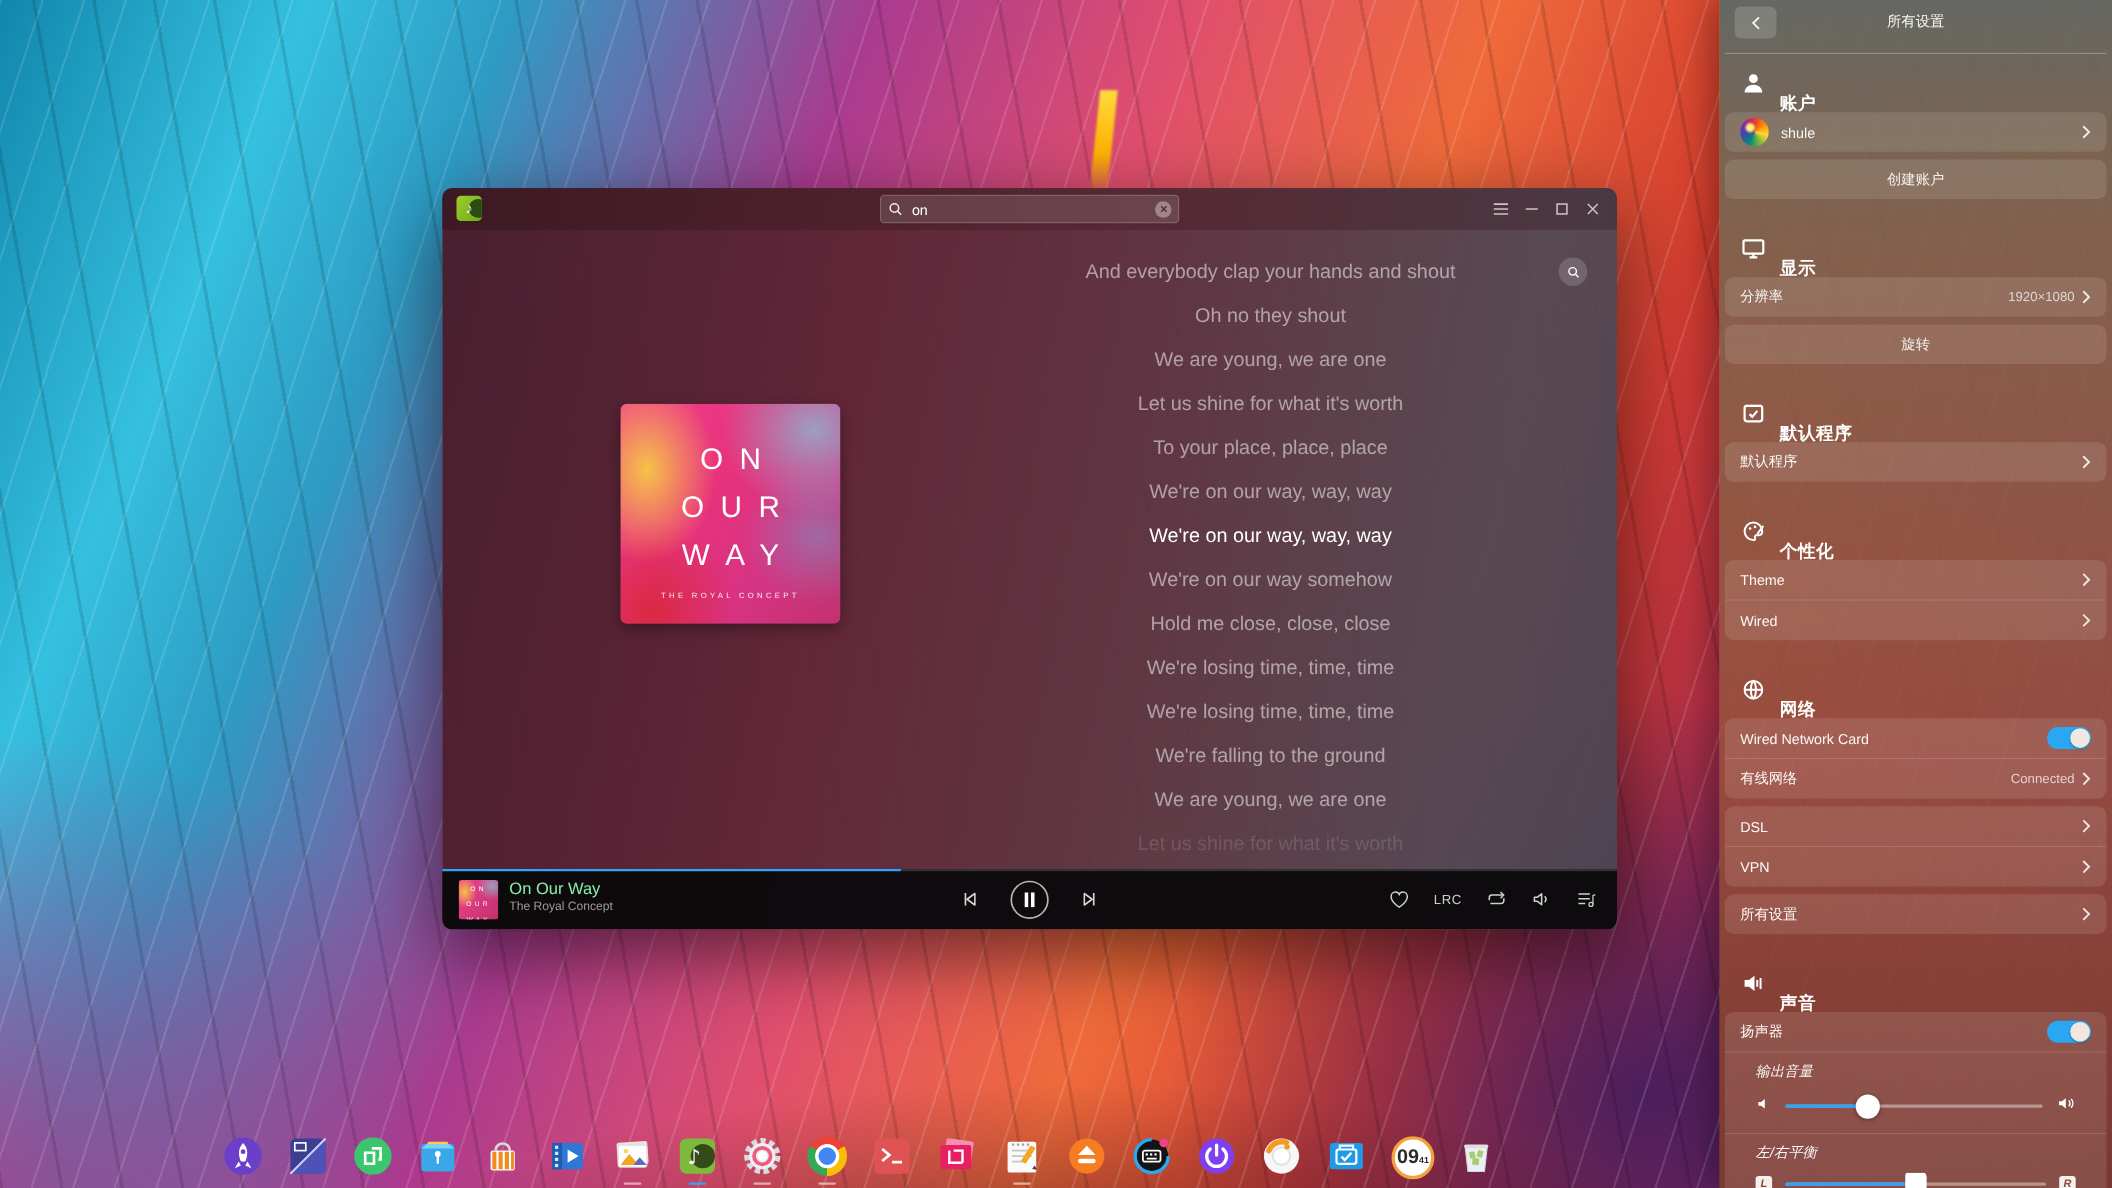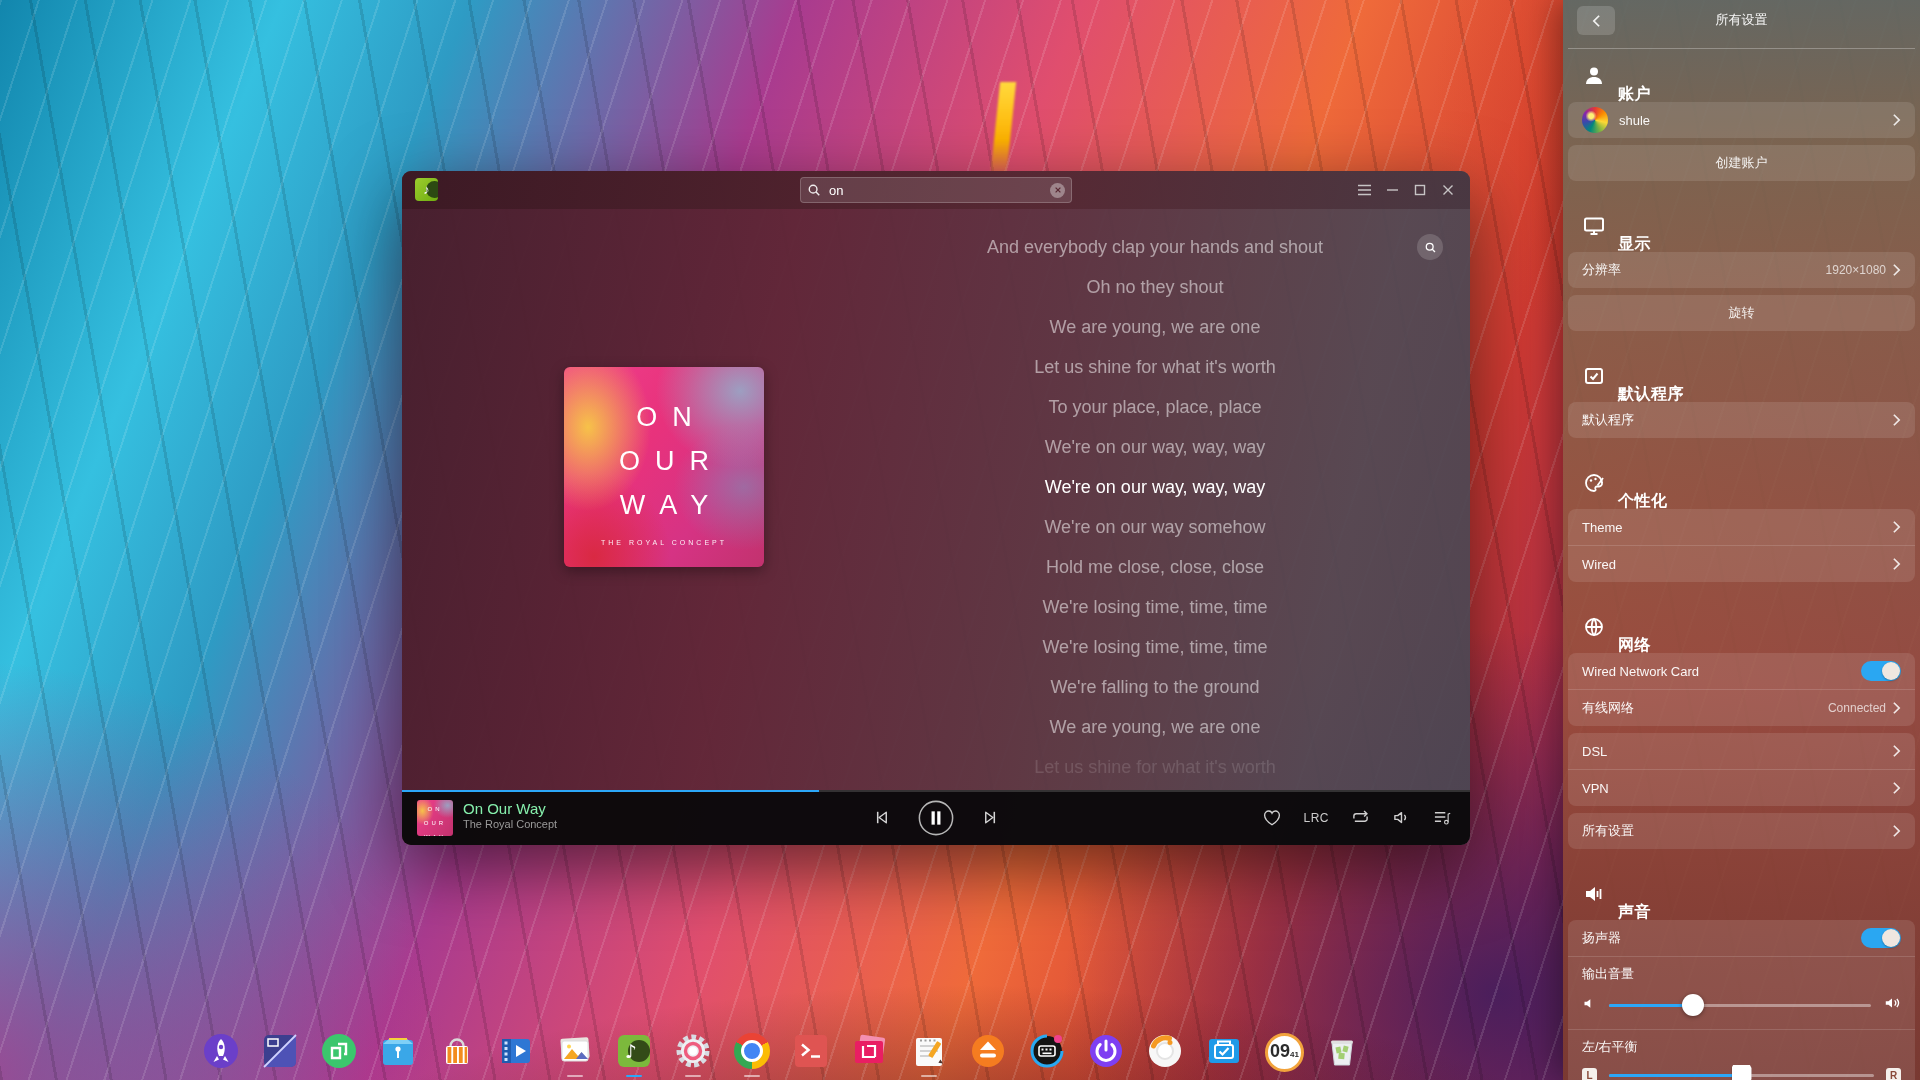--- a/index.html
+++ b/index.html
@@ -92,21 +92,21 @@
   .srow .lbl{flex:1;font-size:13px;color:rgba(255,255,255,.95);}
   .srow .val{font-size:12px;color:rgba(255,255,255,.7);margin-right:6px;}
   .srow .chev{display:flex;align-items:center;}
   .srow.btn-row{justify-content:center;}
   .srow.btn-row .lbl{flex:none;color:rgba(255,255,255,.9);}
   .avatar{width:26px;height:26px;border-radius:50%;margin-right:11px;
     background:radial-gradient(8px 8px at 35% 35%,#fff176,#fff176 30%,rgba(255,241,118,0) 70%),
     conic-gradient(#e53935,#fb8c00,#fdd835,#7cb342,#00897b,#3949ab,#8e24aa,#e53935);}
   .toggle{width:40px;height:20px;border-radius:10px;background:#2aa7f2;position:relative;cursor:pointer;}
   .toggle .knob{position:absolute;right:1px;top:1px;width:18px;height:18px;border-radius:50%;background:#efe7e0;box-shadow:0 1px 2px rgba(0,0,0,.3);}
-  .slider-block{padding:8px 14px 14px;}
+  .slider-block{padding:8px 28px 14px;font-style:italic;}
   .slider-block .lbl{font-size:13px;color:rgba(255,255,255,.95);margin-bottom:12px;}
   .slider-line{display:flex;align-items:center;gap:12px;position:relative;}
   .track{position:relative;flex:1;height:3px;border-radius:2px;background:rgba(255,255,255,.4);}
   .track .fill{position:absolute;left:0;top:0;height:3px;border-radius:2px;background:#2ca7f8;}
   .track .knob-c{position:absolute;top:50%;width:22px;height:22px;border-radius:50%;background:#ffffff;transform:translate(-50%,-50%);box-shadow:0 1px 4px rgba(0,0,0,.4);}
   .track .knob-pin{position:absolute;top:-9px;width:20px;height:26px;background:#fff;transform:translateX(-50%);
     clip-path:polygon(8% 0,92% 0,100% 12%,100% 55%,50% 100%,0 55%,0 12%);box-shadow:0 1px 3px rgba(0,0,0,.4);}
   .lr-box{width:15px;height:15px;border-radius:3px;background:#f5f0ec;color:#8a4a3a;font-size:10px;font-weight:bold;
     display:flex;align-items:center;justify-content:center;}
   .divline{height:1px;background:rgba(255,255,255,.14);margin:0;}

